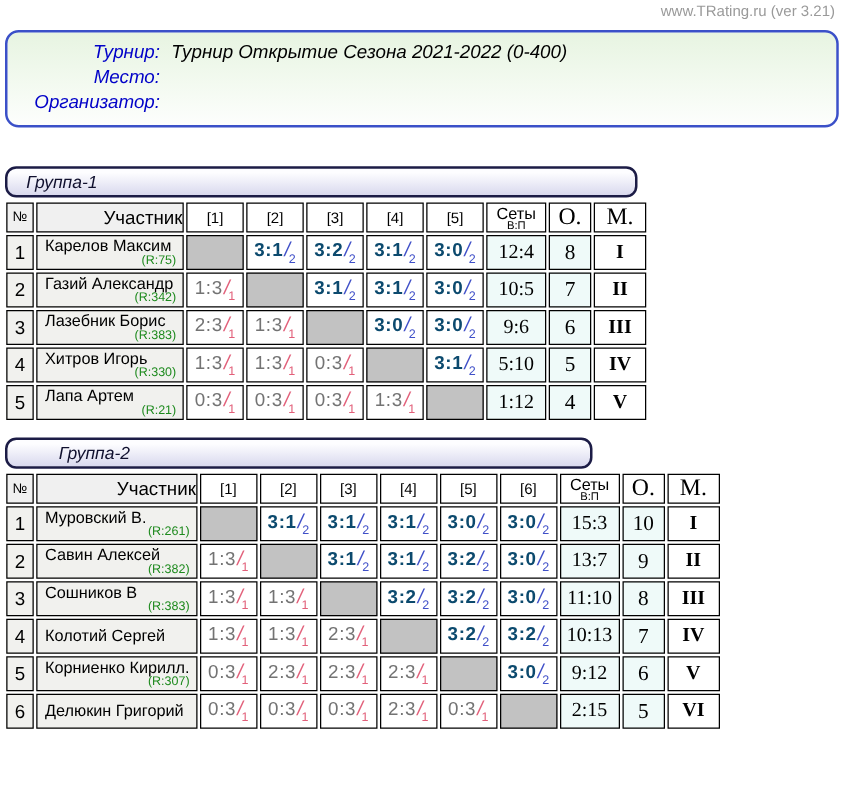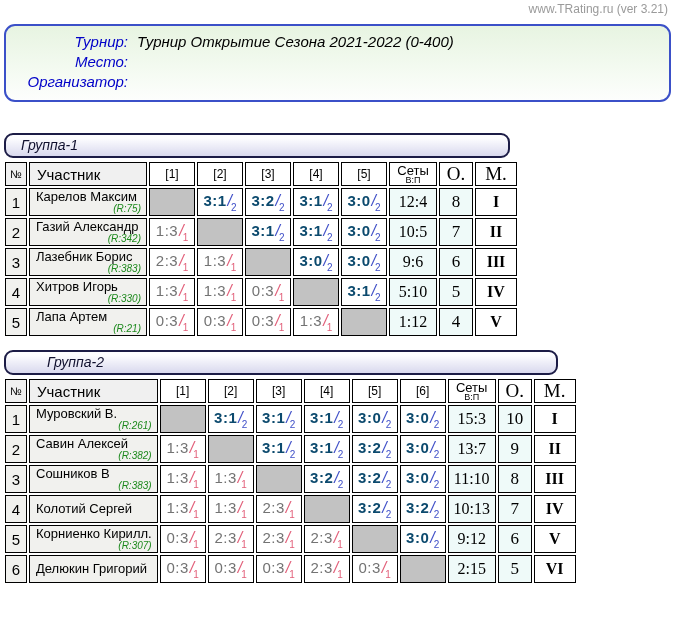--- a/index.html
+++ b/index.html
@@ -28,31 +28,31 @@
     padding:2px 15px 3px 15px;font-size:14px;color:#10102e;
     background:linear-gradient(180deg,#fdfdff 15%,#d9d9ee 100%);
     font-style:italic;
   }
   .group + .group .group-bar{margin-top:12px;}
   
   table.results{border-collapse:separate;border-spacing:2px;margin-left:-1px;}
   .results th,.results td{border:1px solid #000;box-sizing:border-box;padding:0;}
   .results th{font-weight:normal;height:24px;background:#fff;text-align:center;}
   th.hn{width:22px;background:#f0f0f0;font-size:11px;}
-  th.hp{width:118px;background:#f0f0f0;font-size:15px;text-align:left;padding:0 0 0 7px;}
+  th.hp{width:118px;background:#f0f0f0;font-size:15px;text-align:right;padding:0 0 0 7px;}
   th.hr{width:46px;font-size:12px;}
   th.hs{width:48px;font-size:13px;line-height:11px;padding-top:2px;}
   th.hs .sub{font-size:9px;display:block;line-height:9px;}
   th.ho{width:34px;font-family:"Liberation Serif",serif;font-size:19px;}
   th.hm{width:42px;font-family:"Liberation Serif",serif;font-size:19px;}
   .results td{height:28px;}
   td.numc{background:#f1f1ee;text-align:center;font-size:15px;}
   td.namec{background:#f1f1ee;vertical-align:middle;padding:1px 5px 1px 6px;}
   .pname{font-size:13px;line-height:14px;white-space:nowrap;}
-  .prating{font-size:10px;line-height:10px;color:#1e8a1e;text-align:right;font-style:italic;}
+  .prating{font-size:10px;line-height:10px;color:#1e8a1e;text-align:right;}
   td.cell{text-align:center;background:#fff;vertical-align:middle;}
   td.self{background:#c2c2c2;}
   .score{white-space:nowrap;}
   .score .v{font-size:15px;letter-spacing:0.5px;}
   .win .v{color:#0c4a6e;font-weight:bold;}
   .loss .v{color:#737373;}
   .sl{font-style:italic;font-size:16px;margin-left:1px;}
   .win .sl{color:#4050c8;}
   .loss .sl{color:#e2607a;}
   .sl sub{font-style:normal;font-size:10px;vertical-align:-5px;margin-left:-1px;}
@@ -171,21 +171,21 @@
             <td class="cell"><span class="score loss"><span class="v">1:3</span><span class="sl">/<sub>1</sub></span></span></td>
             <td class="cell self"></td>
             <td class="setsc">1:12</td>
             <td class="ptsc">4</td>
             <td class="placec">V</td>
           </tr>
         </tbody>
       </table>
     </div>
     <div class="group">
-      <div class="group-bar" style="width: 554px; padding-left: 41px;"><span>Группа-2</span></div>
+      <div class="group-bar" style="width: 470px; padding-left: 41px;"><span>Группа-2</span></div>
       <table class="results">
         <thead>
           <tr>
             <th class="hn">№</th>
             <th class="hp">Участник</th>
             <th class="hr">[1]</th>
             <th class="hr">[2]</th>
             <th class="hr">[3]</th>
             <th class="hr">[4]</th>
             <th class="hr">[5]</th>

